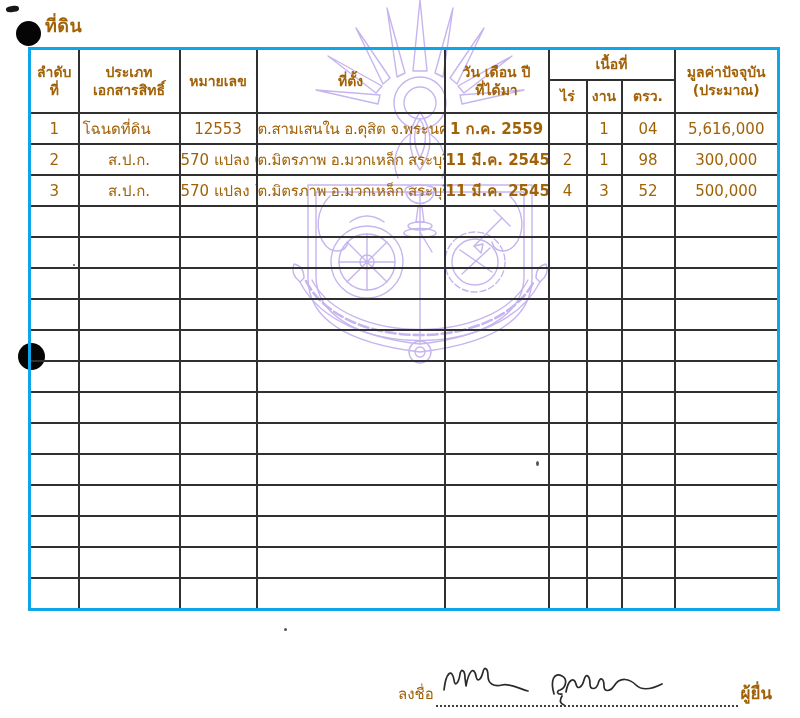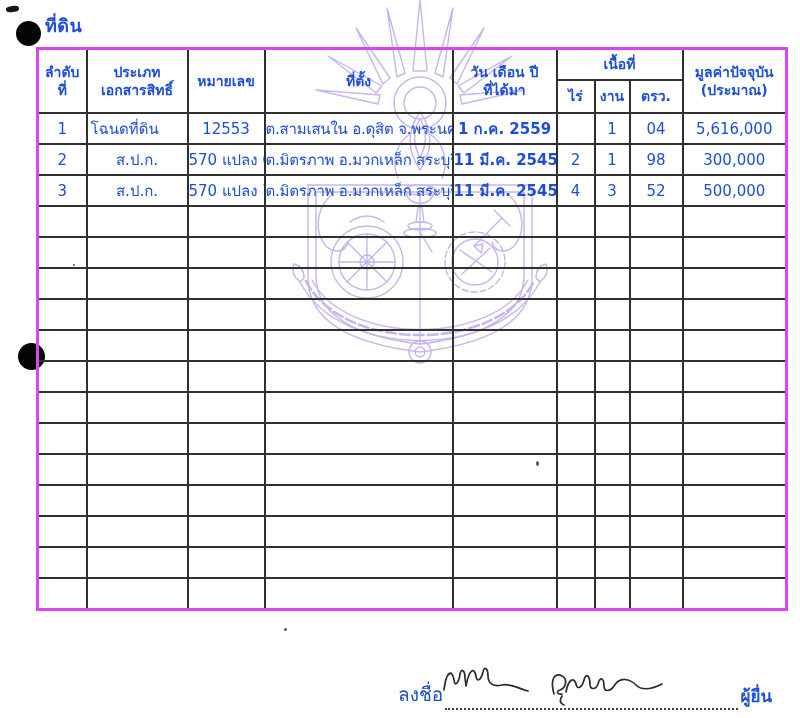--- a/index.html
+++ b/index.html
@@ -1,61 +1,61 @@
 <!DOCTYPE html>
 <html><head>
 <meta charset="utf-8">
 <style>
   html,body{margin:0;padding:0;background:#e8e8e8;}
   .page{
     position:relative;width:800px;height:718px;background:#ffffff;
-    font-family:"DejaVu Sans","Liberation Sans",sans-serif;color:#1d4ed8;
+    font-family:"DejaVu Sans","Liberation Sans",sans-serif;color:#a16207;
     overflow:hidden;margin:0 auto;
   }
   
   .bullet-dot{position:absolute;left:16px;top:21px;width:25px;height:25px;background:#050505;border-radius:50%;}
   .punch-dot{position:absolute;left:18px;top:343px;width:27px;height:27px;background:#050505;border-radius:50%;}
   .corner-smudge{position:absolute;left:6px;top:6px;width:13px;height:6px;background:#161616;border-radius:40%;transform:rotate(-8deg);}
   .speck{position:absolute;background:#555;border-radius:50%;}
   .speck.s1{left:536px;top:461px;width:3px;height:5px;}
   .speck.s2{left:284px;top:628px;width:3px;height:3px;}
   .speck.s3{left:73px;top:264px;width:2px;height:2px;}
 
   
   .doc-title{position:absolute;left:45px;top:11px;font-size:18px;font-weight:700;letter-spacing:.5px;}
 
   
   .crest{position:absolute;left:268px;top:0;width:304px;height:412px;}
 
   
   table.land{
-    position:absolute;left:36px;top:47px;width:749px;
+    position:absolute;left:28px;top:47px;width:749px;
     border-collapse:collapse;table-layout:fixed;
-    border:3px solid #d946ef;
+    border:3px solid #0ea5e9;
   }
   table.land th,table.land td{
     border:2px solid #303030;padding:0;vertical-align:middle;
     overflow:hidden;white-space:nowrap;
   }
   table.land th{font-weight:700;font-size:14px;line-height:1.3;text-align:center;height:31px;}
   table.land td{height:29px;font-size:15px;text-align:center;}
   tr.data-row td{height:29px;}
   td.c-loc{font-size:12px;text-align:left;padding-left:5px;letter-spacing:-.2px;}
   td.c-date{text-align:left;padding-left:7px;font-size:15px;font-weight:bold;}
   td.c-val{text-align:right;padding-right:11px;font-size:15px;}
   td.c-seq{font-size:13.5px;}
   td.c-type{font-size:14px;}
   td.c-num{font-size:14px;}
 
   
   .note-row{position:absolute;left:28px;top:632px;width:722px;display:flex;align-items:flex-end;}
   .note-label{font-weight:700;font-size:14.5px;padding-bottom:1px;}
   .note-line{flex:1;margin-left:8px;border-bottom:2px dotted #3d3d3d;padding:0 0 0 38px;font-size:13px;line-height:1.4;}
   .sign-row{position:absolute;left:398px;top:679px;width:374px;display:flex;align-items:flex-end;}
-  .sign-label{font-size:19px;padding-bottom:1px;text-align:center;}
+  .sign-label{font-size:15px;padding-bottom:1px;text-align:center;}
   .sign-line{flex:1;margin:0 2px;border-bottom:2px dotted #3d3d3d;height:22px;}
   .signer-label{font-size:17px;font-weight:700;padding-bottom:1px;}
   .signature-svg{position:absolute;left:436px;top:658px;width:244px;height:48px;}
 </style>
 </head>
 <body>
 
 <div class="page">
 
   <svg class="crest" viewBox="0 0 304 412" fill="none" stroke="#c6b5ee" stroke-width="1.4" stroke-linejoin="round" stroke-linecap="round">

